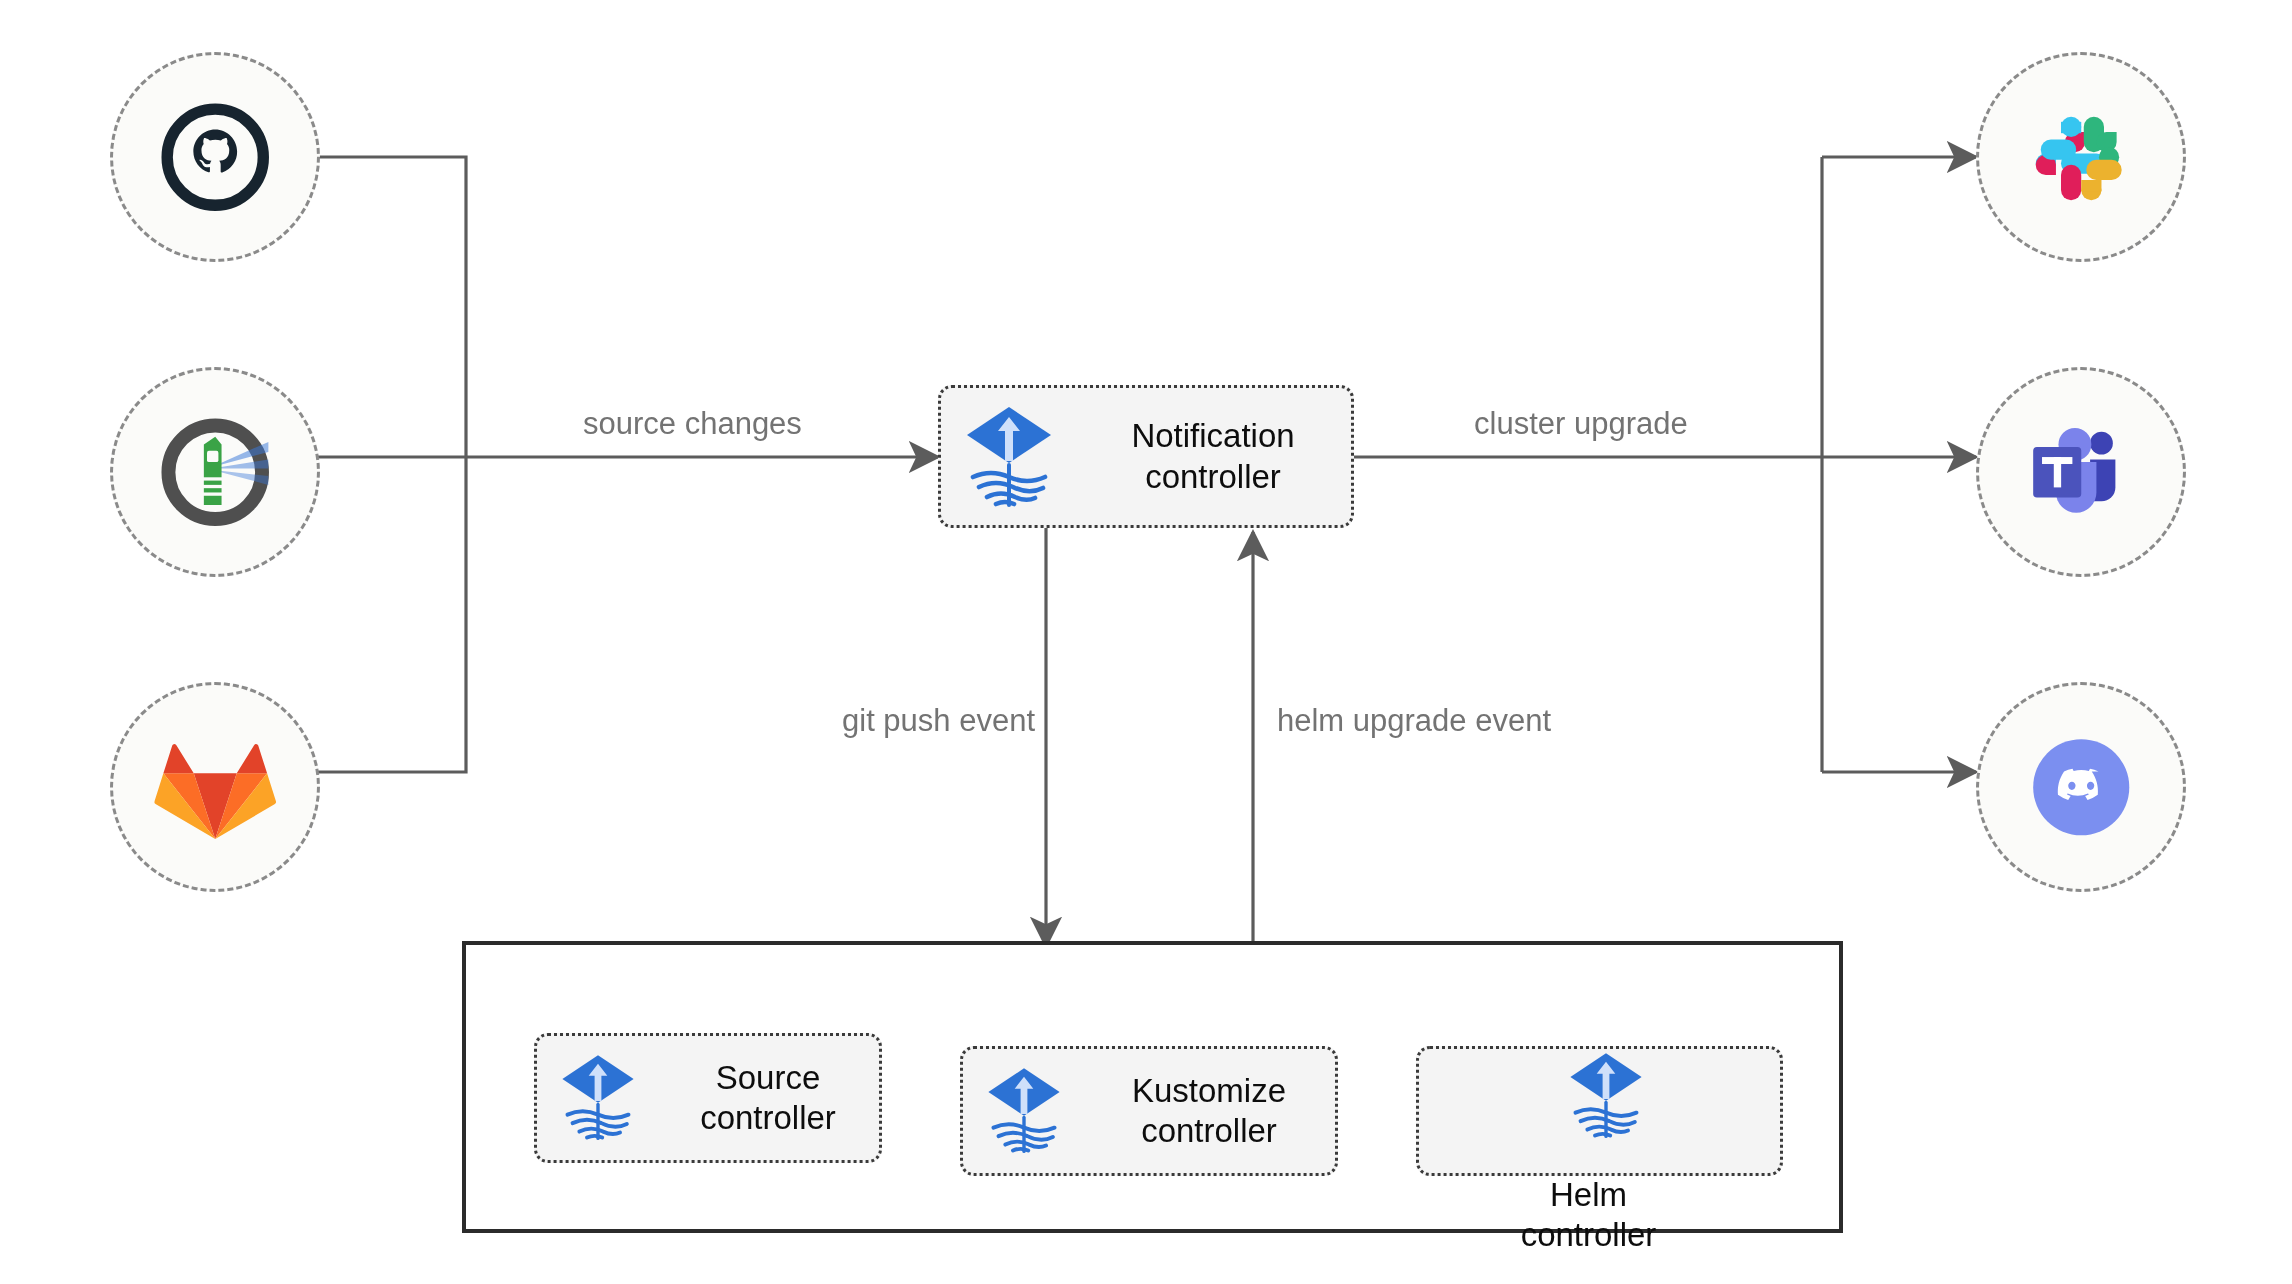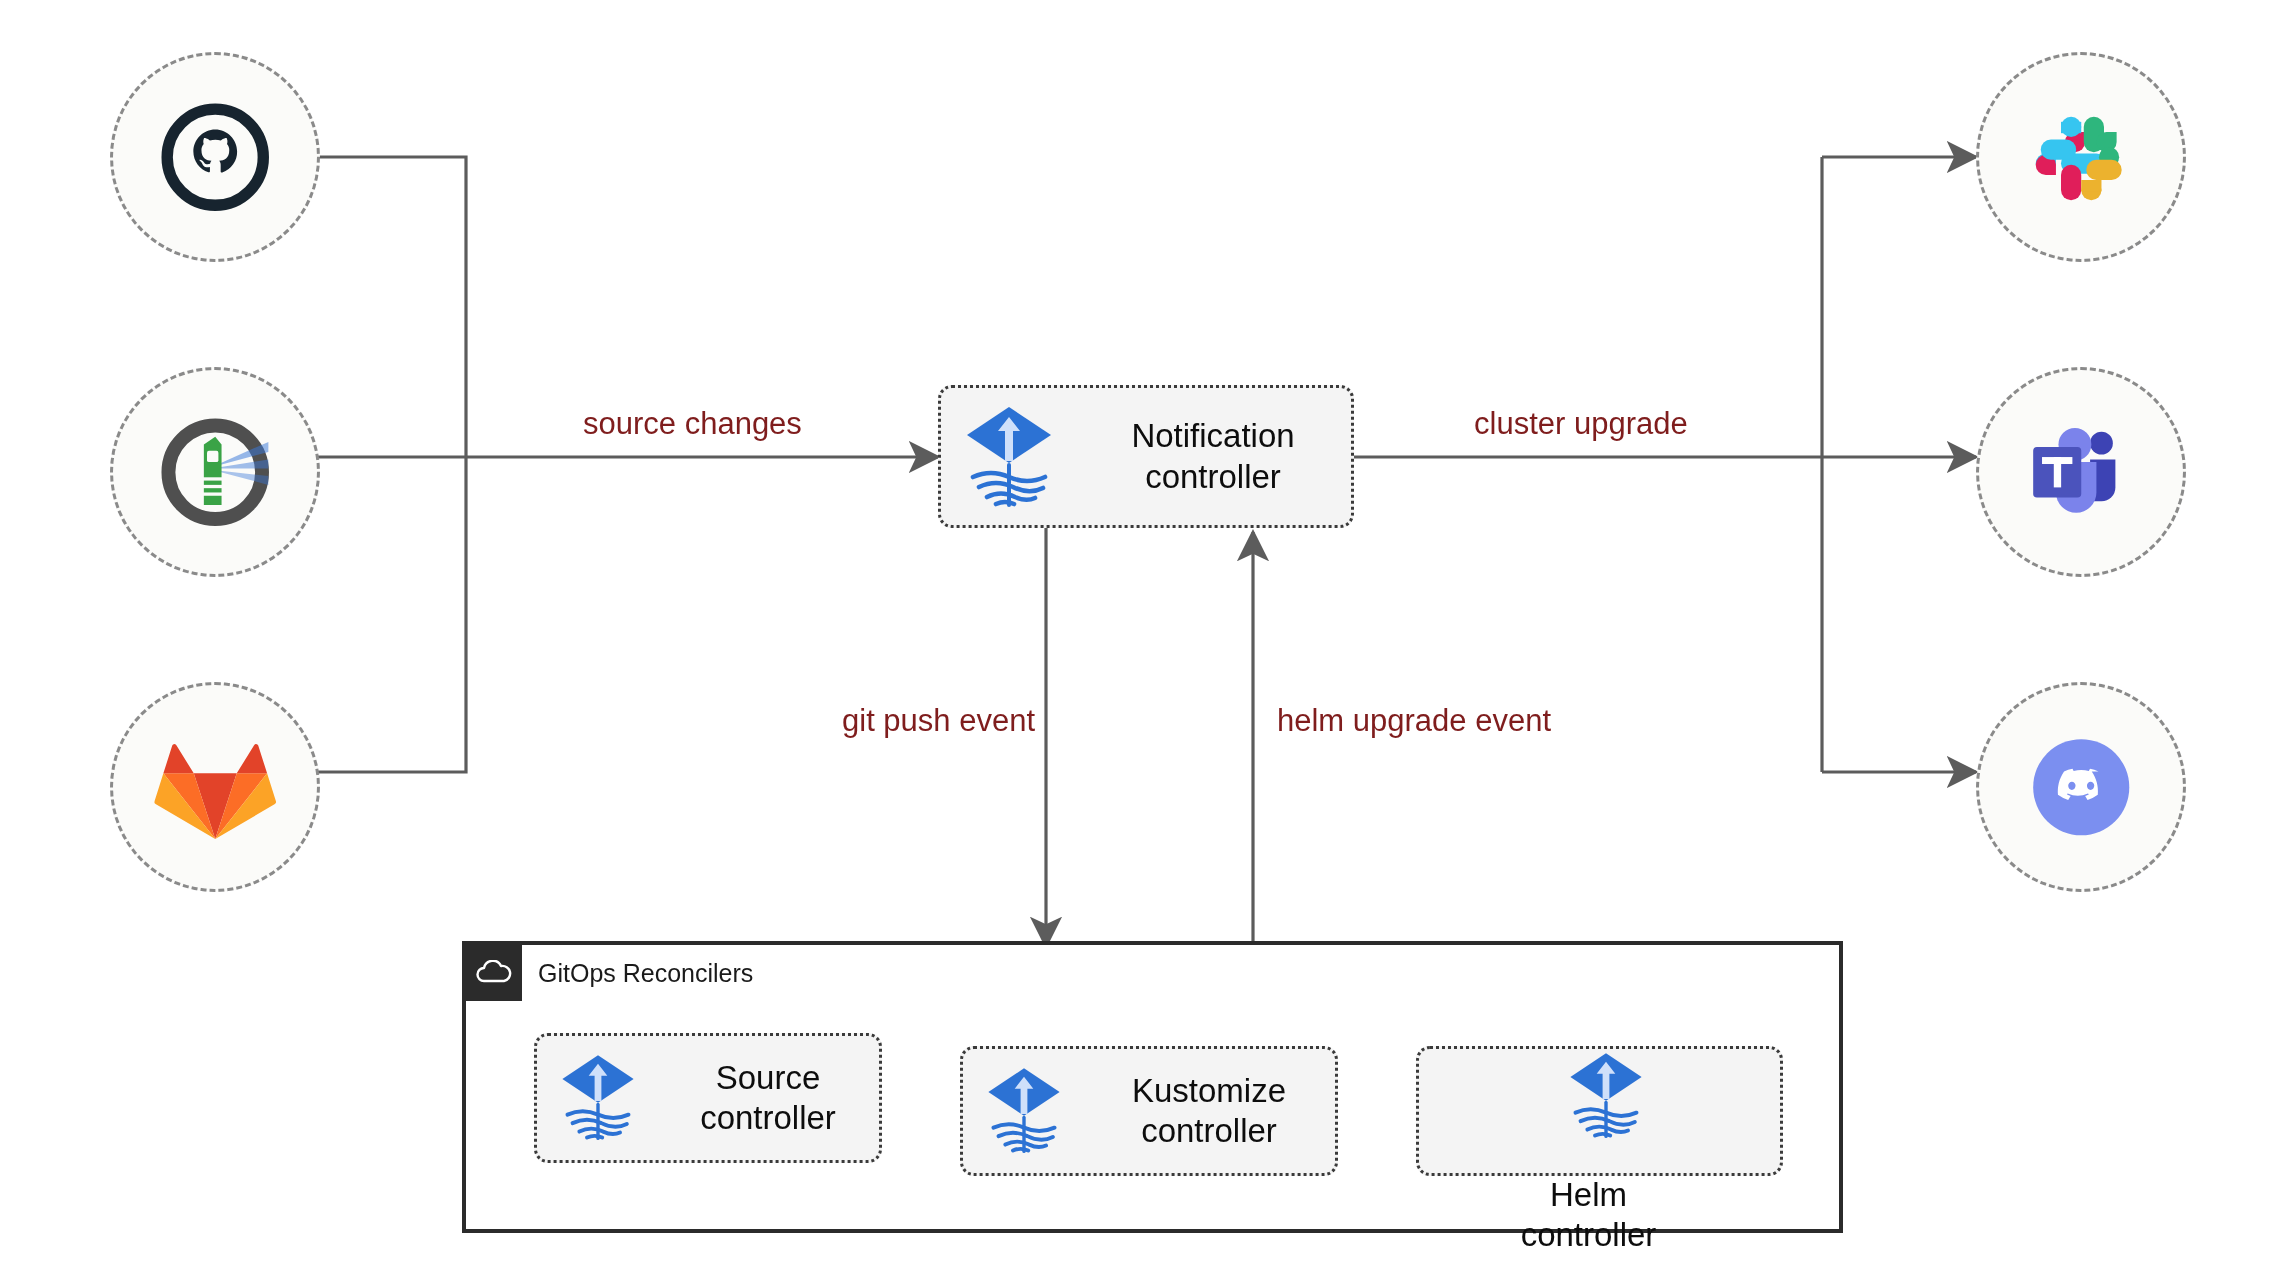--- a/index.html
+++ b/index.html
@@ -102,21 +102,21 @@
     font-size: 25px;
     color: #1a1a1a;
     margin-left: 16px;
     white-space: nowrap;
   }
 
   
   .edge-label {
     position: absolute;
     font-size: 31px;
-    color: #7f1d1d;
+    color: #737373;
     white-space: nowrap;
   }
 </style>
 </head>
 <body>
 
 <div id="stage">
 
   <svg id="wires" viewBox="0 0 2292 1284" xmlns="http://www.w3.org/2000/svg">
     <defs>
@@ -255,28 +255,20 @@
           <path d="M46 62 L46 102" stroke-width="4"></path>
         </g>
       </svg>
     </span>
     <span class="ctrl-label">Notification
 controller</span>
   </div>
 
   <div id="gitops-container">
 
-    <div id="gitops-header">
-      <span id="gitops-icon-box">
-        <svg width="40" height="26" viewBox="0 0 40 26" xmlns="http://www.w3.org/2000/svg">
-          <path d="M10 21 a6.5 6.5 0 0 1 0-13 a9 9 0 0 1 17-2 a6.5 6.5 0 0 1 3 15 z" fill="none" stroke="#ffffff" stroke-width="2.4" stroke-linejoin="round"></path>
-        </svg>
-      </span>
-      <span id="gitops-title">GitOps Reconcilers</span>
-    </div>
 
     <div class="ctrl-box" style="left:68px; top:88px; width:348px; height:130px;">
       <span class="ctrl-logo">
         <svg width="78" height="90" viewBox="0 0 92 104" xmlns="http://www.w3.org/2000/svg">
           <path d="M46 4 L88 32 L46 60 L4 32 Z" fill="#2c72d4"></path>
           <path d="M46 14 L57 28 L50 28 L50 58 L42 58 L42 28 L35 28 Z" fill="#cfe0fa"></path>
           <g stroke="#2c72d4" stroke-width="4.6" fill="none" stroke-linecap="round">
             <path d="M10 74 Q28 66 46 74 Q64 82 82 74"></path>
             <path d="M16 84 Q33 76 50 84 Q66 92 80 85"></path>
             <path d="M24 94 Q38 87 52 94 Q63 99 72 95"></path>

